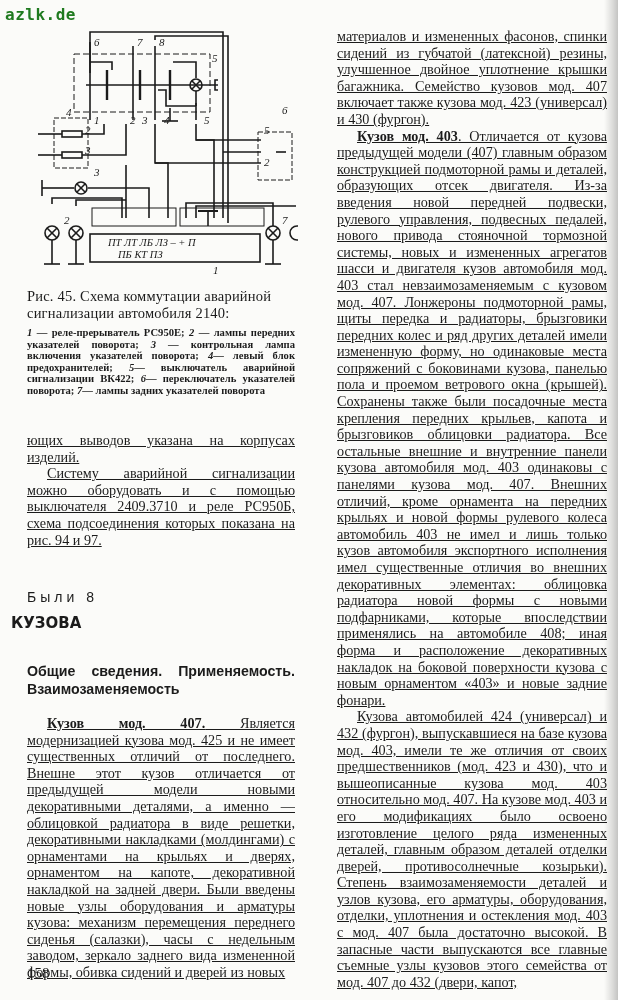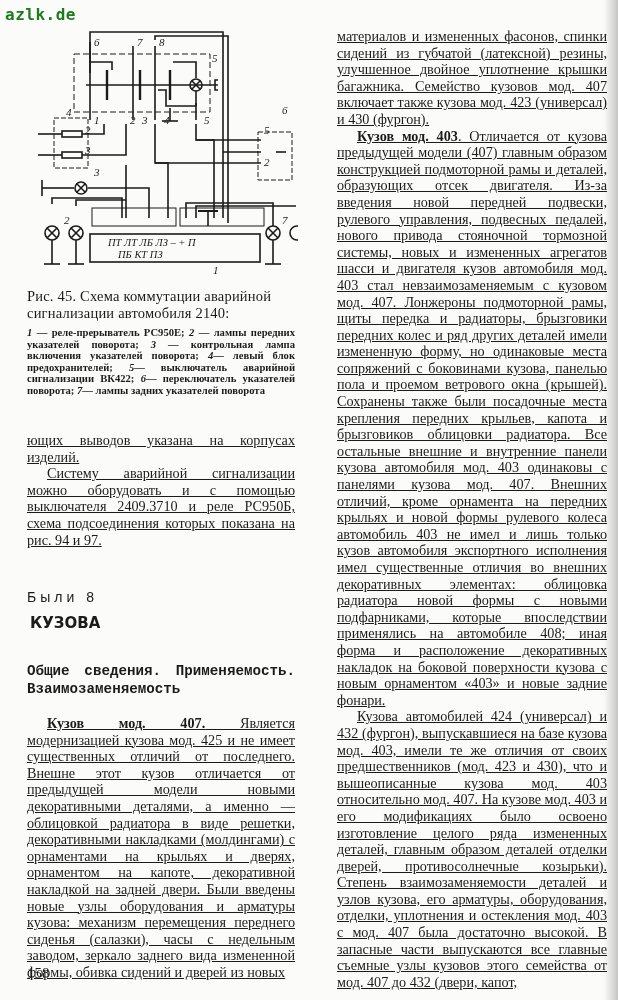--- a/index.html
+++ b/index.html
@@ -32,26 +32,26 @@
   .col p { margin:0; }
   .col .indent { text-indent:20px; }
   .col b { font-weight:bold; }
   .left1 { left:27px; top:432px; width:268px; }
   .chapter-label {
     position:absolute; left:27px; top:589px;
     font-family:"Liberation Sans", "DejaVu Sans", sans-serif; font-size:14px; letter-spacing:4px;
   }
   .chapter-num { letter-spacing:0; }
   .chapter-title {
-    position:absolute; left:30px; top:614px;
+    position:absolute; left:11px; top:614px;
     font-family:"DejaVu Sans", sans-serif; font-weight:bold; font-size:15px;
   }
   .section-title {
     position:absolute; left:27px; top:662px; width:268px;
-    font-family:Liberation Mono, monospace; font-weight:bold; font-size:14.2px; line-height:18px;
+    font-family:Liberation Sans, sans-serif; font-weight:bold; font-size:14.2px; line-height:18px;
     text-align:justify; text-align-last:justify;
   }
   .left2 { left:27px; top:715px; width:268px; }
   .right1 { left:337px; top:28px; width:270px; }
   .page-num { position:absolute; left:27px; top:965px; font-size:15px; }
   svg text { font-family:"Liberation Serif", serif; font-style:italic; }
 </style>
 </head>
 <body>
 

